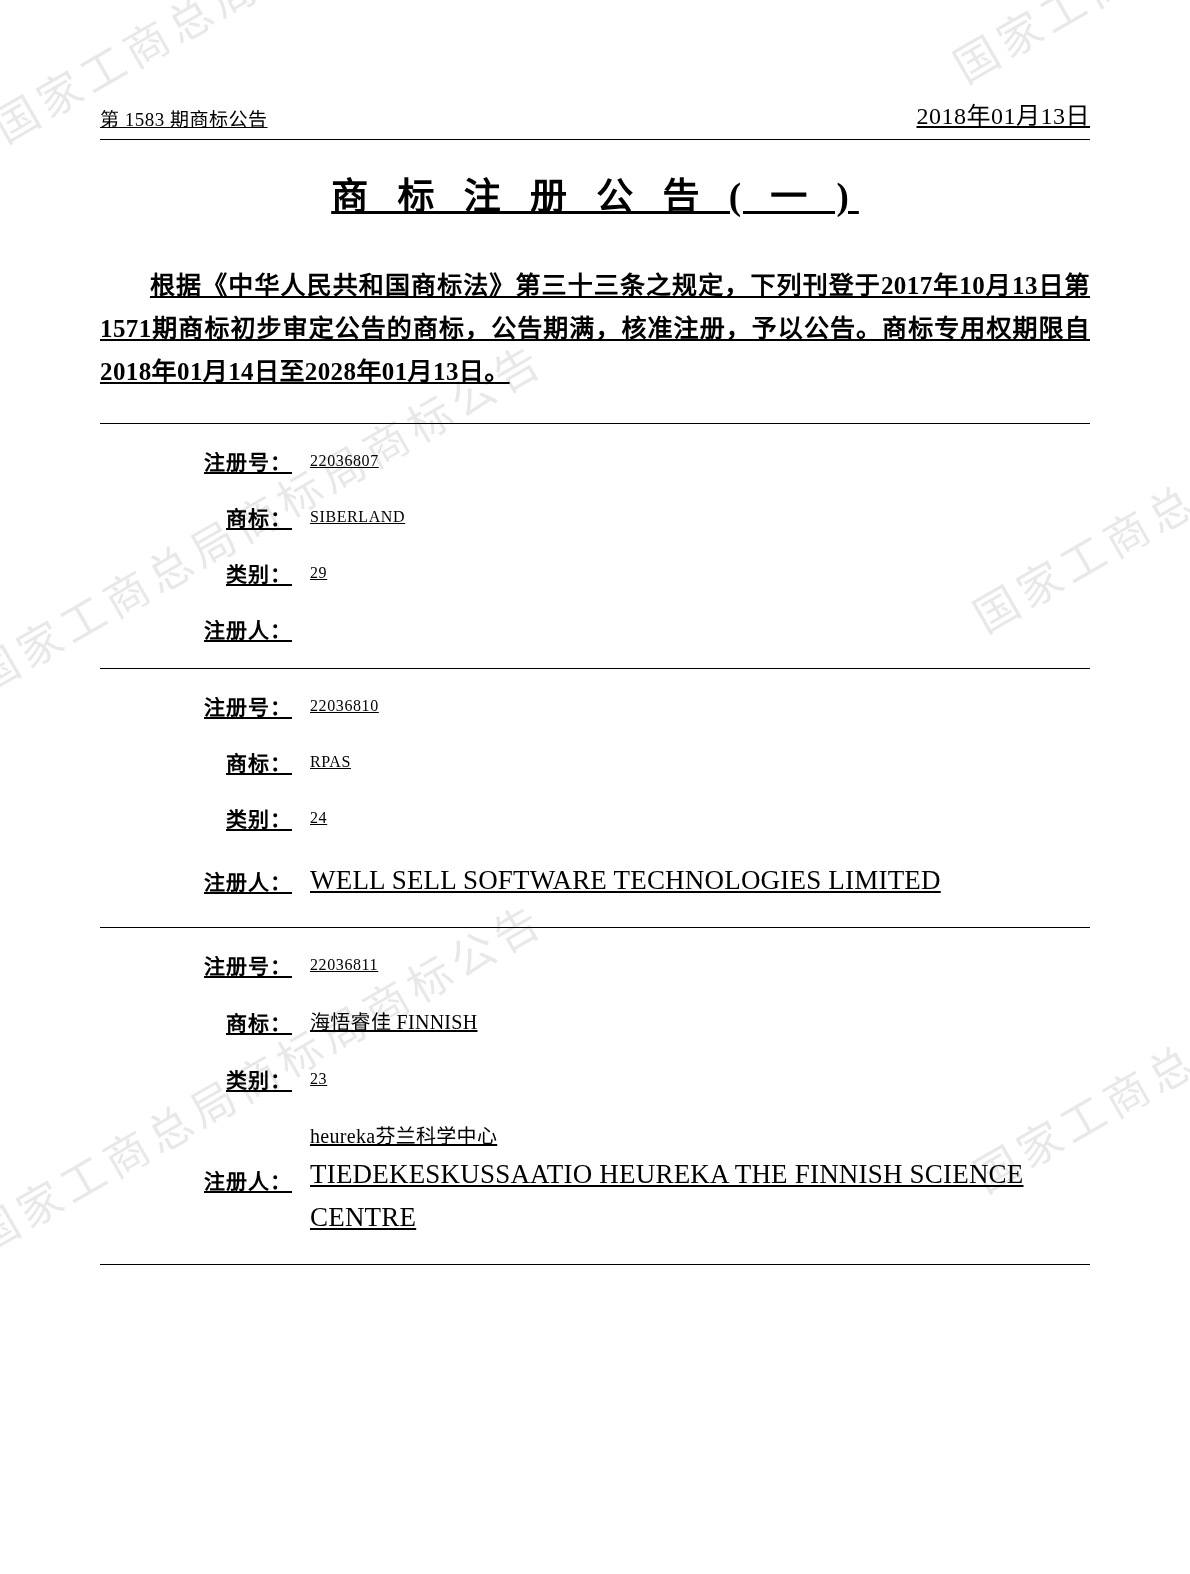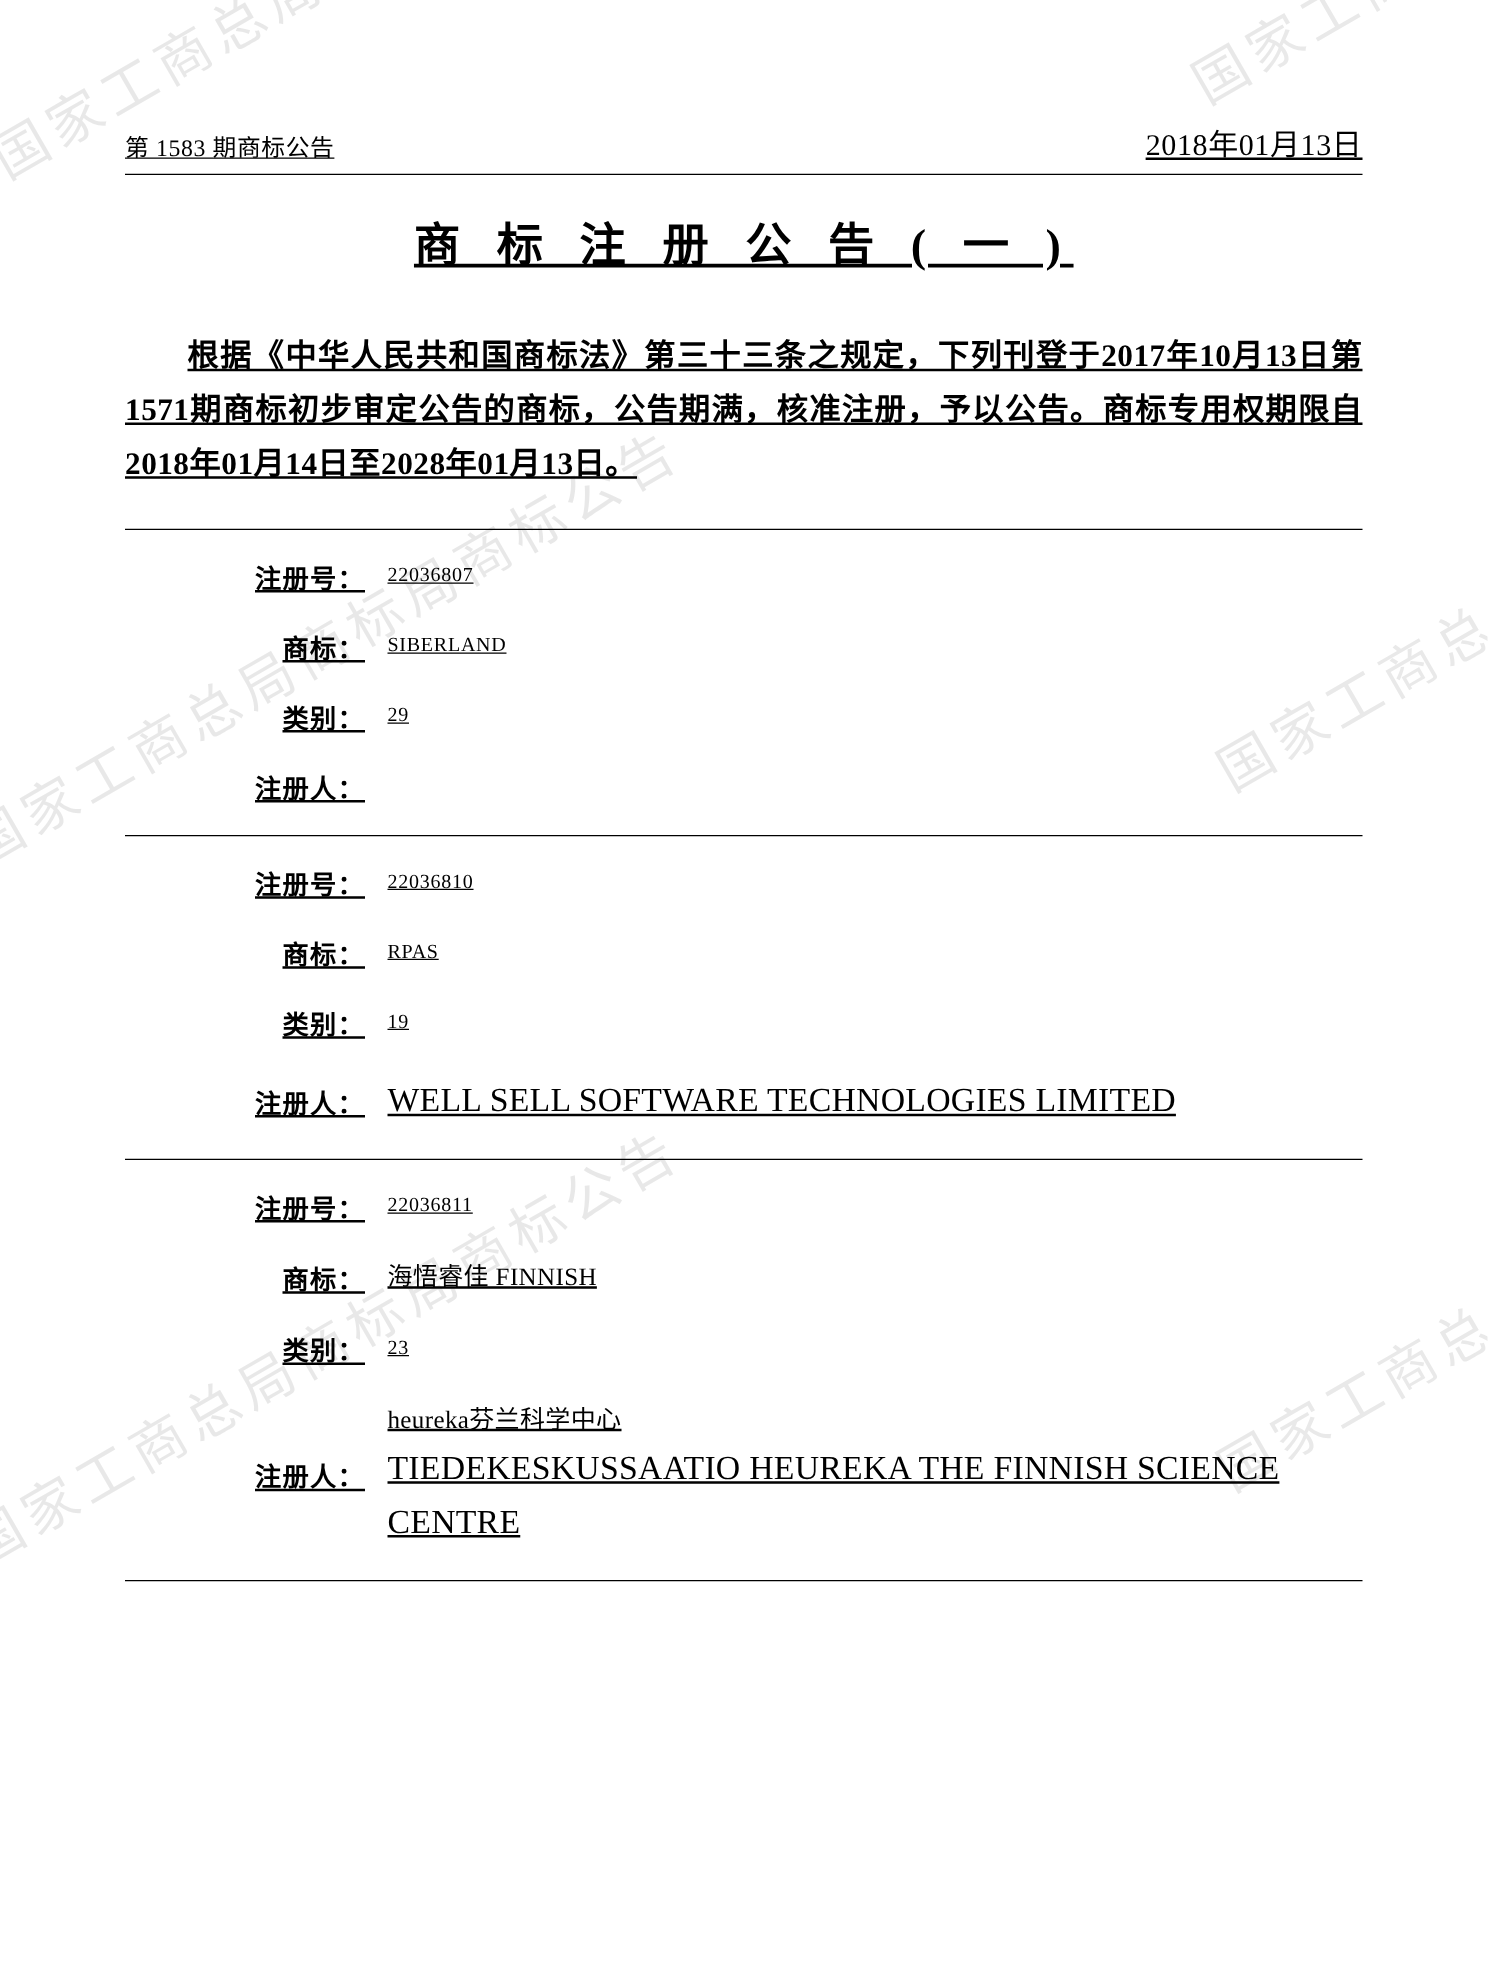--- a/index.html
+++ b/index.html
@@ -180,21 +180,21 @@
       <div class="row">
         <div class="label">注册号：</div>
         <div class="value latin-val">22036810</div>
       </div>
       <div class="row">
         <div class="label">商标：</div>
         <div class="value latin-val">RPAS</div>
       </div>
       <div class="row">
         <div class="label">类别：</div>
-        <div class="value latin-val">19</div>
+        <div class="value latin-val">24</div>
       </div>
       <div class="row">
         <div class="label">注册人：</div>
         <div class="value">
           <span class="line latin">WELL SELL SOFTWARE TECHNOLOGIES LIMITED</span>
         </div>
       </div>
     </div>
 
     <div class="rule"></div>

